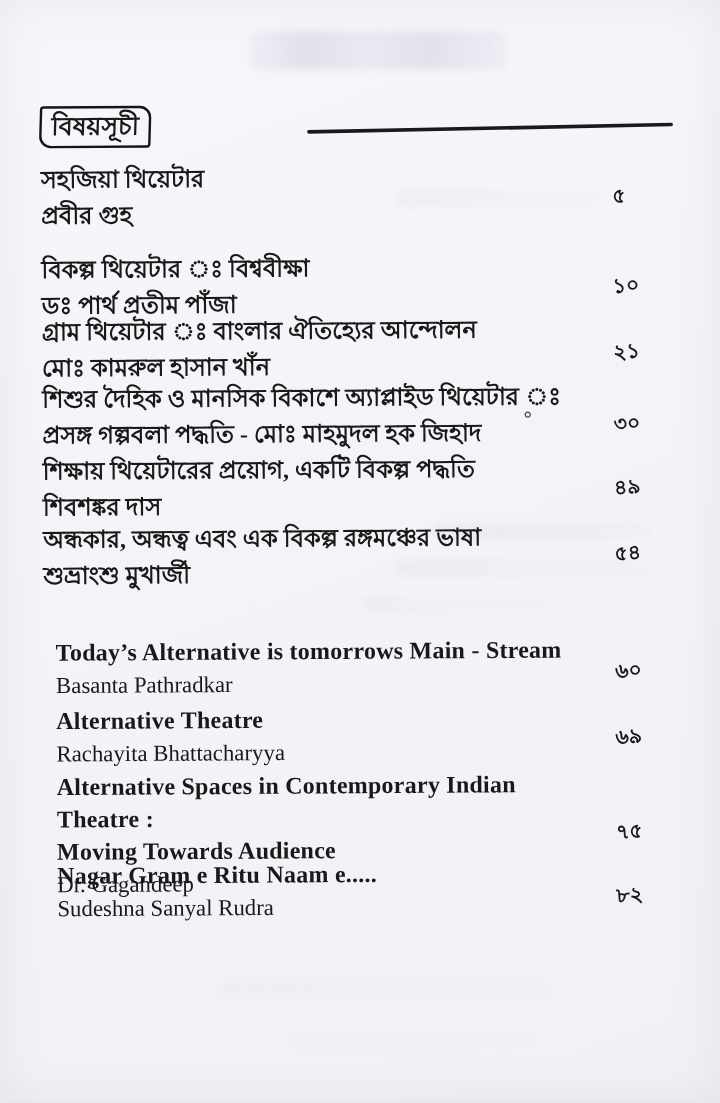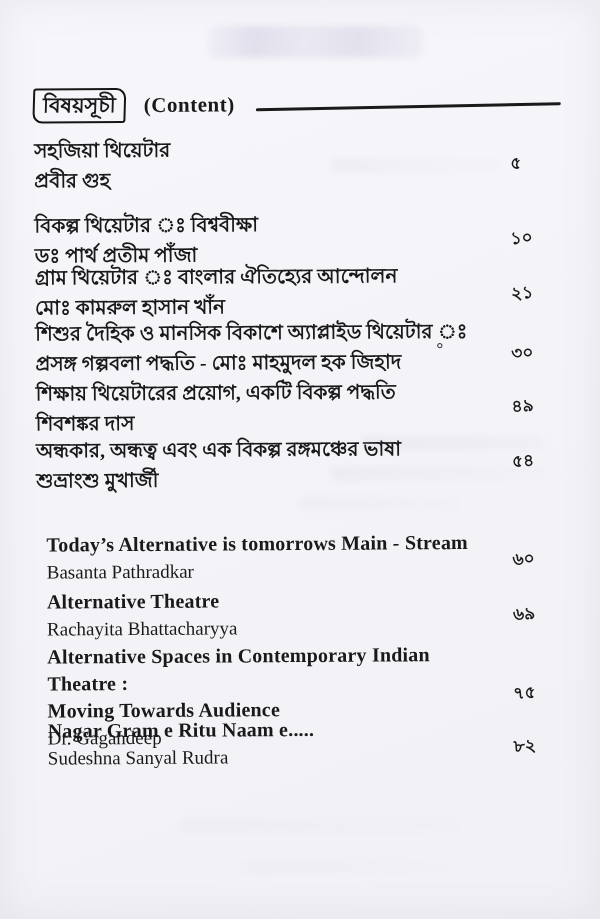--- a/index.html
+++ b/index.html
@@ -82,21 +82,20 @@
   <div class="ghost g3"></div>
   <div class="ghost g4"></div>
   <div class="ghost g5"></div>
   <div class="ghost g6"></div>
   <div class="ghost g7"></div>
   <div class="ghost g8"></div>
 
   <div class="tilt">
 
     <div class="hdr-box">বিষয়সূচী</div>
-    <div class="hdr-en">(Content)</div>
     <div class="hdr-rule"></div>
 
     <div class="entry bn" style="top:134px">
       <div class="t">সহজিয়া থিয়েটার</div>
       <div class="a">প্রবীর গুহ</div>
     </div>
     <span class="pg" style="top:150px">৫</span>
 
     <div class="entry bn" style="top:209px">
       <div class="t">বিকল্প থিয়েটার ঃ বিশ্ববীক্ষা</div>

